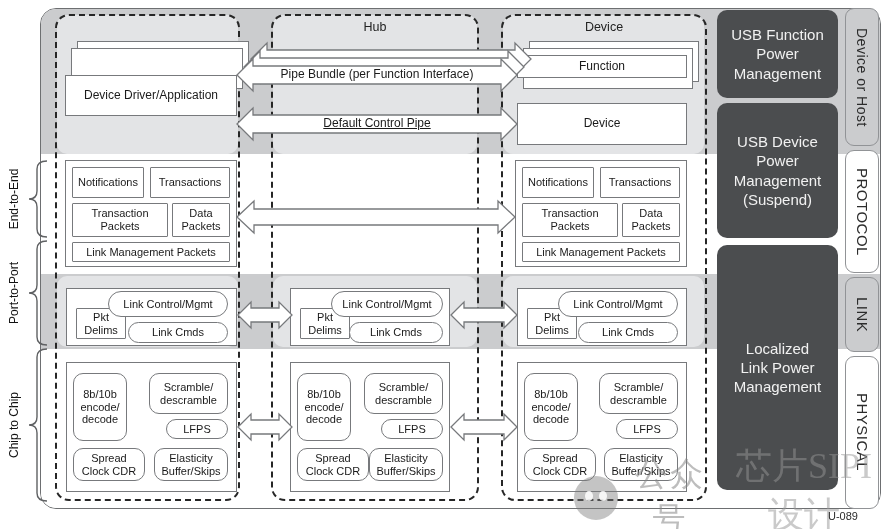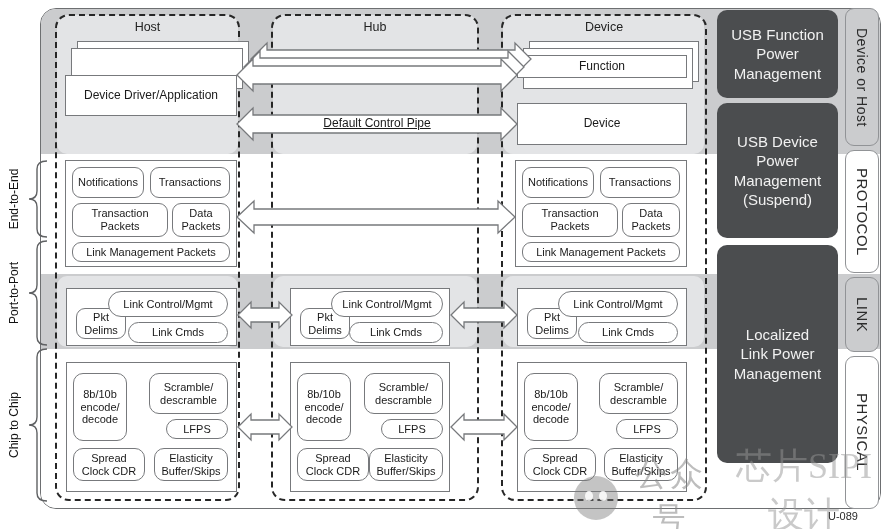--- a/index.html
+++ b/index.html
@@ -7,21 +7,21 @@
     --column-gray:#e3e4e6;
     --dark-box:#4b4d4f;
     --border:#77797c;
   }
   html,body{margin:0;padding:0;background:#fff;}
   .stage{position:relative;width:889px;height:529px;background:#fff;overflow:hidden;
          font-family:"Liberation Sans","DejaVu Sans",sans-serif;color:#1a1a1a;}
   .abs{position:absolute;box-sizing:border-box;}
   .cen{display:flex;align-items:center;justify-content:center;text-align:center;}
   .wb{background:#fff;border:1px solid var(--border);}
-  .rr{border-radius:9px;}
+  .rr{border-radius:1px;}
   .pre{white-space:pre-line;}
   .f11{font-size:11px;line-height:1.15;}
   .f12{font-size:12px;line-height:1.15;}
   .title{font-size:12.5px;color:#222;}
   .dash{border:2px dashed #262626;border-radius:14px;background:transparent;}
   .lightcol{position:absolute;background:var(--column-gray);border-radius:10px;}
   .darkbox{background:var(--dark-box);color:#f1f1f1;border-radius:10px;
            font-size:15px;line-height:1.28;}
   .tab{border:1px solid #919396;border-radius:9px;writing-mode:vertical-rl;
        display:flex;align-items:center;justify-content:center;
@@ -57,21 +57,20 @@
     <div class="lightcol" style="left:462px;top:6px;width:201px;height:139px;"></div>
     <div class="lightcol" style="left:16px;top:267px;width:181px;height:71px;"></div>
     <div class="lightcol" style="left:232px;top:267px;width:204px;height:71px;"></div>
     <div class="lightcol" style="left:462px;top:267px;width:201px;height:71px;"></div>
   </div>
 
   <div class="abs dash" style="left:55px;top:14px;width:185px;height:487px;"></div>
   <div class="abs dash" style="left:271px;top:14px;width:208px;height:487px;"></div>
   <div class="abs dash" style="left:501px;top:14px;width:206px;height:487px;"></div>
 
-  <div class="abs cen title" style="left:55px;top:18px;width:185px;height:18px;">Host</div>
   <div class="abs cen title" style="left:271px;top:18px;width:208px;height:18px;">Hub</div>
   <div class="abs cen title" style="left:501px;top:18px;width:206px;height:18px;">Device</div>
 
   <div class="abs wb" style="left:77px;top:41px;width:172px;height:41px;"></div>
   <div class="abs wb" style="left:71px;top:48px;width:172px;height:41px;"></div>
   <div class="abs wb cen f12" style="left:65px;top:55px;width:172px;height:41px;margin-top:20px;">Device Driver/Application</div>
 
   <div class="abs wb" style="left:529px;top:41px;width:170px;height:41px;"></div>
   <div class="abs wb" style="left:523px;top:48px;width:170px;height:41px;"></div>
   <div class="abs wb cen f12" style="left:517px;top:55px;width:170px;height:23px;">Function</div>
@@ -81,20 +80,21 @@
     <g transform="translate(14,0)">
         <use href="#a280"></use>
       </g>
     <g transform="translate(7,8)">
         <use href="#a280"></use>
       </g>
     <g transform="translate(0,16)">
         <use href="#a280"></use>
       </g>
   </svg>
+  <div class="abs cen f12" style="left:243px;top:65px;width:268px;height:20px;">Pipe Bundle (per Function Interface)</div>
 
   <svg class="abs arrow" style="left:237px;top:106px;" width="280" height="36">
       <use href="#a280"></use>
     </svg>
   <div class="abs cen f12" style="left:243px;top:114px;width:268px;height:20px;text-decoration:underline;">Default Control Pipe</div>
 
   <div class="abs wb" style="left:65px;top:160px;width:172px;height:107px;">
     <div class="abs wb rr cen f11" style="left:6px;top:6px;width:72px;height:31px;">Notifications</div>
     <div class="abs wb rr cen f11" style="right:6px;top:6px;width:80px;height:31px;">Transactions</div>
     <div class="abs wb rr cen f11 pre" style="left:6px;top:42px;width:96px;height:34px;">Transaction
@@ -186,21 +186,21 @@
       <use href="#a66"></use>
     </svg>
 
   <div class="abs darkbox cen pre" style="left:717px;top:10px;width:121px;height:88px;">USB Function
 Power
 Management</div>
   <div class="abs darkbox cen pre" style="left:717px;top:103px;width:121px;height:135px;">USB Device
 Power
 Management
 (Suspend)</div>
-  <div class="abs darkbox cen pre" style="left:717px;top:245px;width:121px;height:218px;">Localized
+  <div class="abs darkbox cen pre" style="left:717px;top:245px;width:121px;height:245px;">Localized
 Link Power
 Management</div>
 
   <div class="abs tab" style="left:845px;top:8px;width:34px;height:138px;background:var(--band-gray);font-size:14px;">Device or Host</div>
   <div class="abs tab" style="left:845px;top:150px;width:34px;height:123px;background:#fff;">PROTOCOL</div>
   <div class="abs tab" style="left:845px;top:277px;width:34px;height:75px;background:var(--band-gray);">LINK</div>
   <div class="abs tab" style="left:845px;top:356px;width:34px;height:153px;background:#fff;">PHYSICAL</div>
 
   <svg class="abs brace" style="left:28px;top:160px;" width="22" height="78">
     <path d="M 19,1 Q 9,1 9,9 L 9,31 Q 9,39 1,39 Q 9,39 9,47 L 9,69 Q 9,77 19,77"></path>

